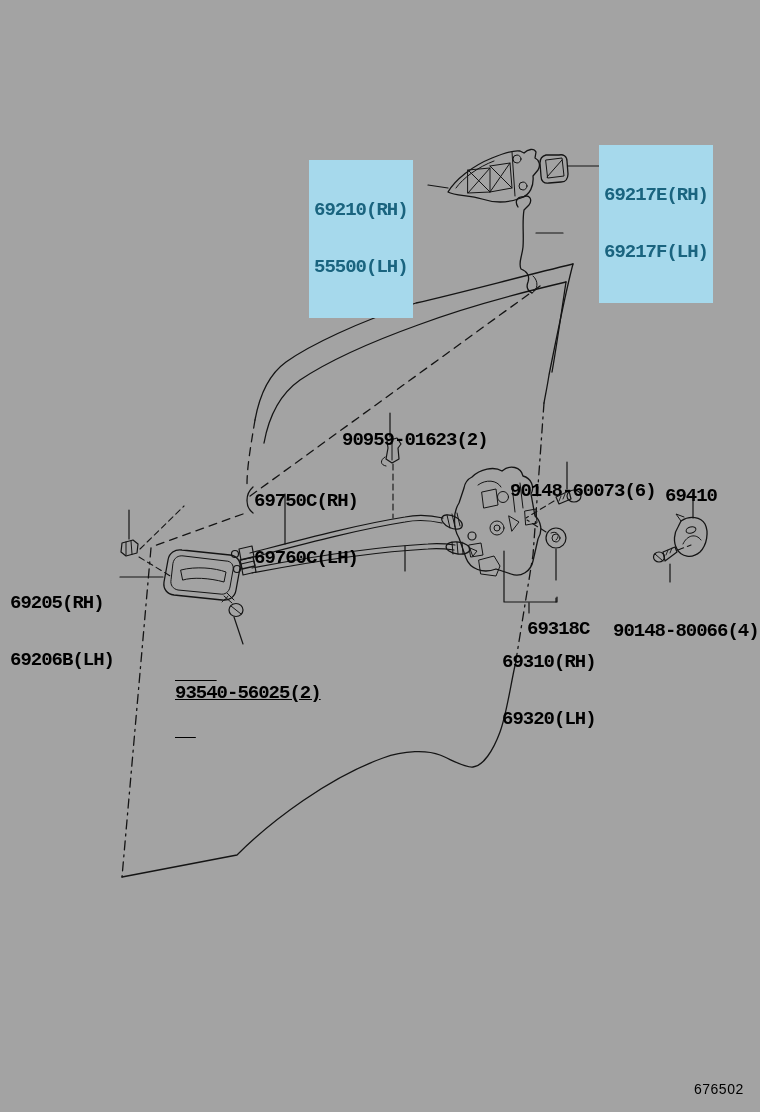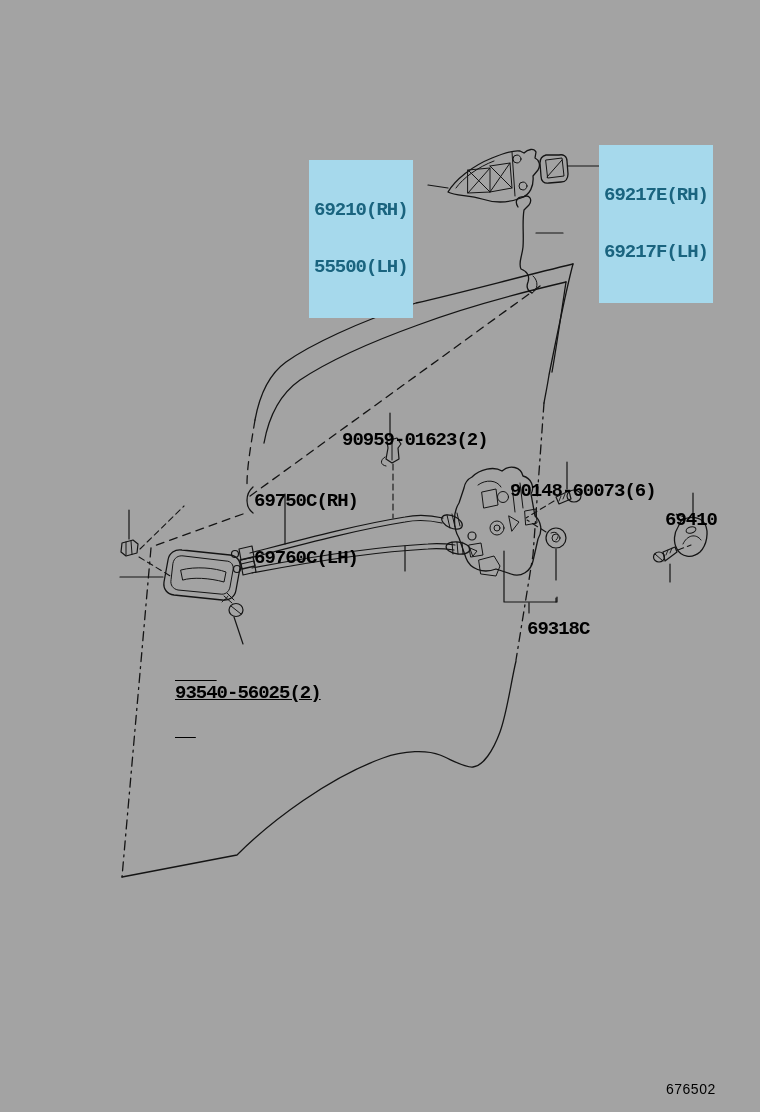--- a/index.html
+++ b/index.html
@@ -190,32 +190,43 @@
 
   <div class="lbl" style="left:254px; top:454px;text-align:center;">
     <span class="ln">69750C(RH)</span>
     <span class="ln">69760C(LH)</span>
   </div>
 
   <div class="lbl" style="left:510px; top:444px;text-align:center;">
     <span class="ln">90148-60073(6)</span>
   </div>
 
-  <div class="lbl" style="left:665px; top:473px;text-align:center;">
+  <div class="lbl" style="left:665px; top:449px;text-align:center;">
     <span class="ln">69410</span>
   </div>
 
 
+  <div class="lbl" style="left:10px; top:556px;">
+    <span class="ln">69205(RH)</span>
+    <span class="ln">69206B(LH)</span>
+  </div>
 
 
   <div class="lbl" style="left:527px; top:582px;">
     <span class="ln">69318C</span>
   </div>
 
-
+  <div class="lbl" style="left:613px; top:584px;">
+    <span class="ln">90148-80066(4)</span>
+  </div>
+
+  <div class="lbl" style="left:502px; top:615px;">
+    <span class="ln">69310(RH)</span>
+    <span class="ln">69320(LH)</span>
+  </div>
 
   <div class="lbl" style="left:175px; top:646px;text-decoration:underline;">
     <span class="ln">93540-56025(2)</span>
   </div>
 
-  <div class="code" style="left:666px; top:1081px;">676502</div>
+  <div class="code" style="left:694px; top:1081px;">676502</div>
 
 </div>
 
 </body></html>

